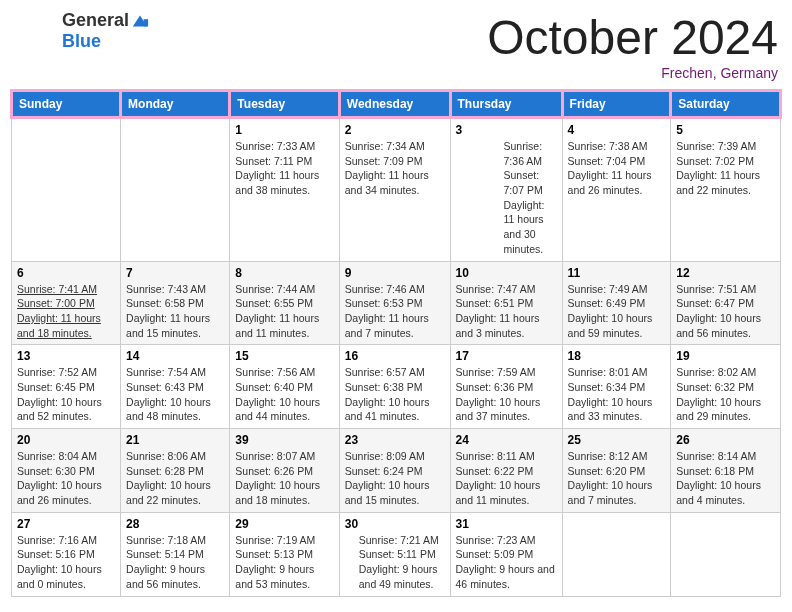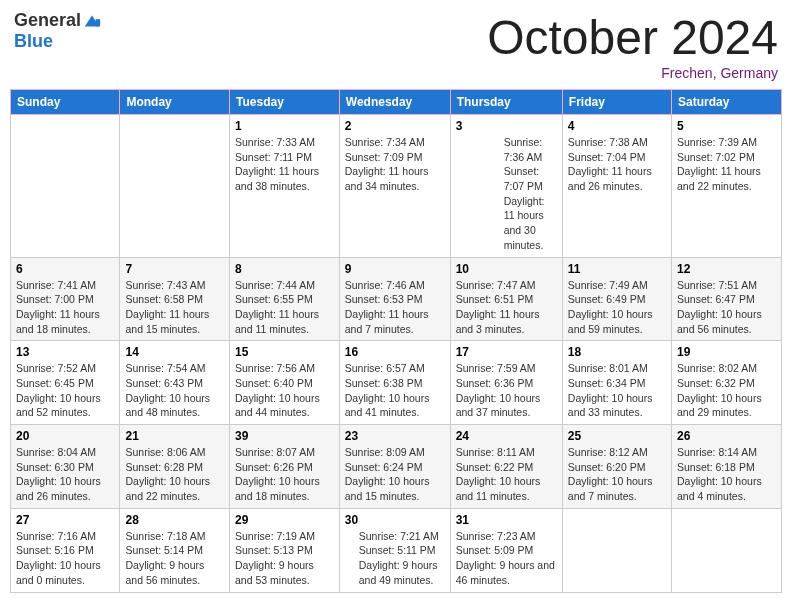--- a/index.html
+++ b/index.html
@@ -9,20 +9,21 @@
       width: 792px;
       min-height: 612px;
       padding: 10px;
     }
     .header {
       display: flex;
       justify-content: space-between;
       align-items: flex-start;
       margin-bottom: 8px;
       padding: 0 4px;
+      margin-left: 48px;
     }
     .logo {
       display: flex;
       flex-direction: column;
       align-items: flex-start;
     }
     .logo-text {
       display: flex;
       align-items: center;
     }
@@ -58,21 +59,21 @@
       border-collapse: collapse;
       font-size: 11px;
     }
     .calendar th {
       background-color: #2176d2;
       color: #fff;
       text-align: left;
       padding: 5px 6px;
       font-size: 12px;
       font-weight: bold;
-      border: 1px solid #f9a8d4;
+      border: 3px solid #f9a8d4;
     }
     .calendar td {
       border: 1px solid #ccc;
       vertical-align: top;
       padding: 4px 5px;
       width: 113px;
       min-height: 80px;
       background: #fff;
     }
     .calendar tr:nth-child(even) td {
@@ -156,21 +157,21 @@
         <td>
           <span class="day-num">5</span>
           <div class="day-info" style="white-space: pre-line;">Sunrise: 7:39 AM
 Sunset: 7:02 PM
 Daylight: 11 hours and 22 minutes.</div>
         </td>
       </tr>
       <tr>
         <td>
           <span class="day-num">6</span>
-          <div class="day-info" style="white-space: pre-line;">Sunrise: 7:41 AM
+          <div class="day-info" style="white-space: pre-line; text-decoration: underline;">Sunrise: 7:41 AM
 Sunset: 7:00 PM
 Daylight: 11 hours and 18 minutes.</div>
         </td>
         <td>
           <span class="day-num">7</span>
           <div class="day-info" style="white-space: pre-line;">Sunrise: 7:43 AM
 Sunset: 6:58 PM
 Daylight: 11 hours and 15 minutes.</div>
         </td>
         <td>

